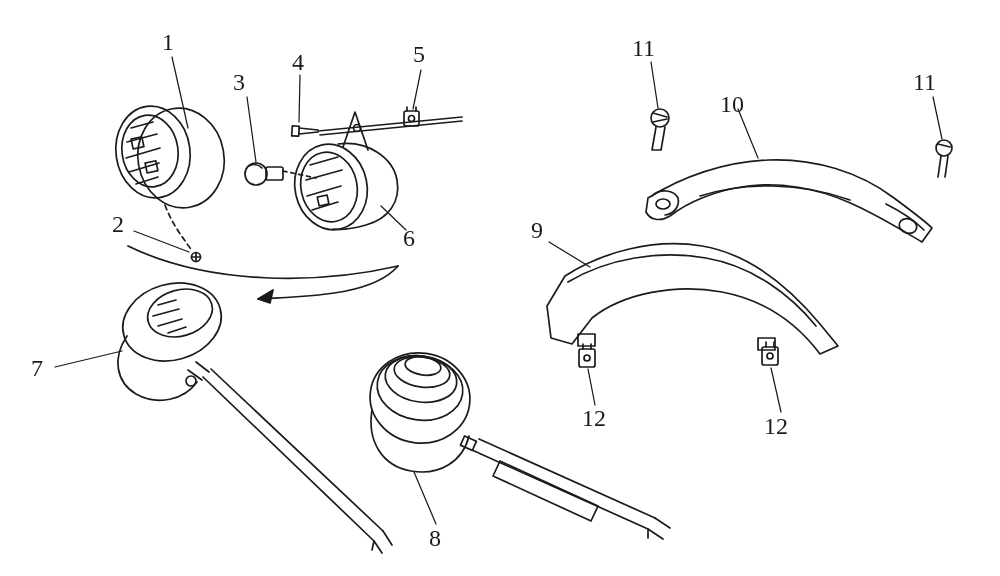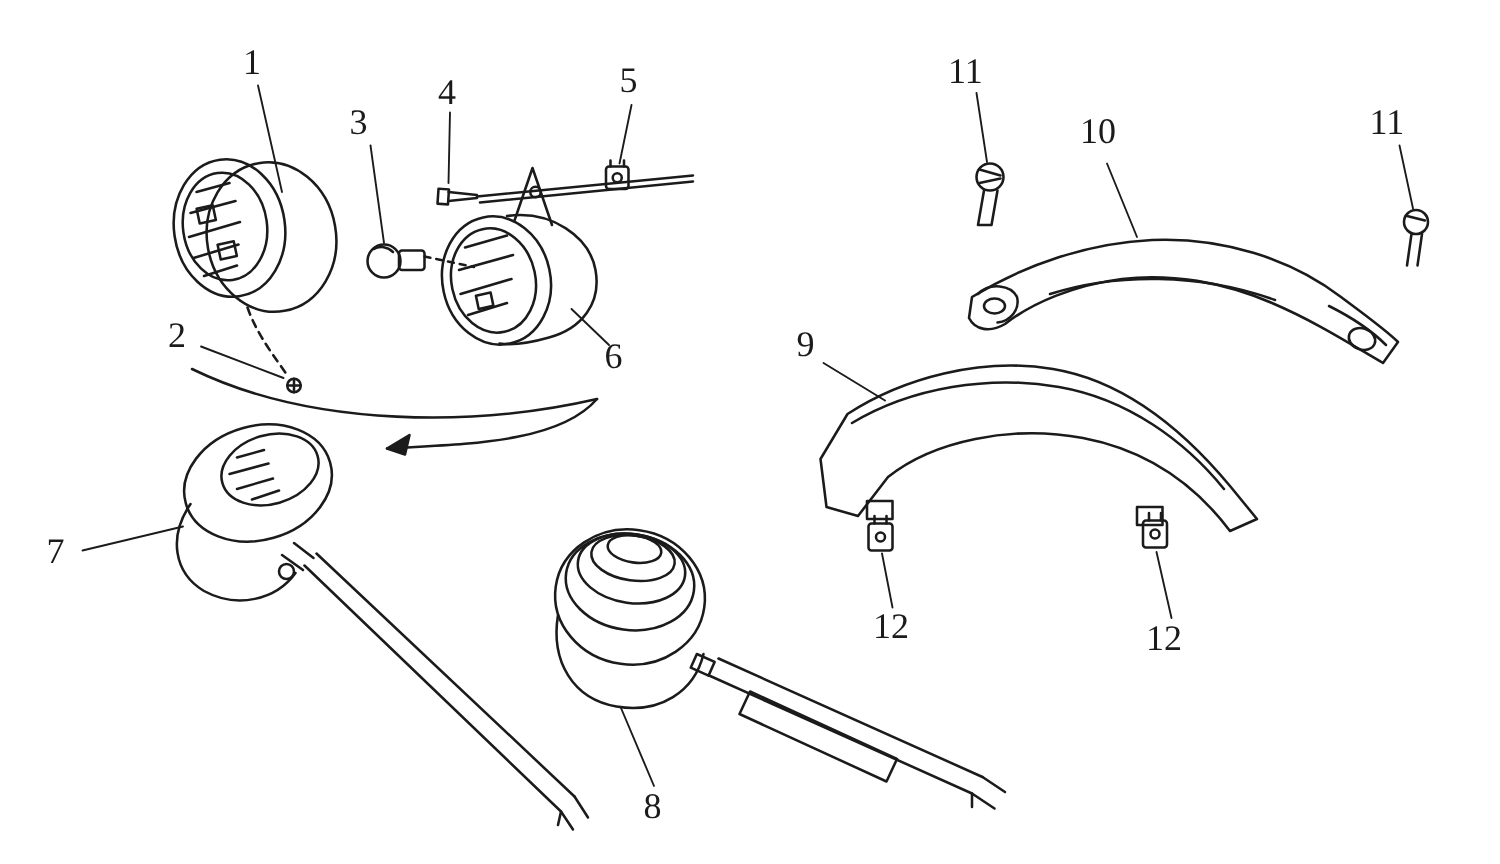--- a/index.html
+++ b/index.html
@@ -178,19 +178,19 @@
 
   <div class="callout" style="left:162px; top:30px;">1</div>
   <div class="callout" style="left:112px; top:212px;">2</div>
   <div class="callout" style="left:233px; top:70px;">3</div>
   <div class="callout" style="left:292px; top:50px;">4</div>
   <div class="callout" style="left:413px; top:42px;">5</div>
   <div class="callout" style="left:403px; top:226px;">6</div>
   <div class="callout" style="left:31px;  top:356px;">7</div>
   <div class="callout" style="left:429px; top:526px;">8</div>
   <div class="callout" style="left:531px; top:218px;">9</div>
-  <div class="callout" style="left:720px; top:76px;">10</div>
+  <div class="callout" style="left:720px; top:92px;">10</div>
   <div class="callout" style="left:632px; top:36px;">11</div>
   <div class="callout" style="left:913px; top:70px;">11</div>
   <div class="callout" style="left:582px; top:406px;">12</div>
   <div class="callout" style="left:764px; top:414px;">12</div>
 
 </div>
 
 </body></html>

